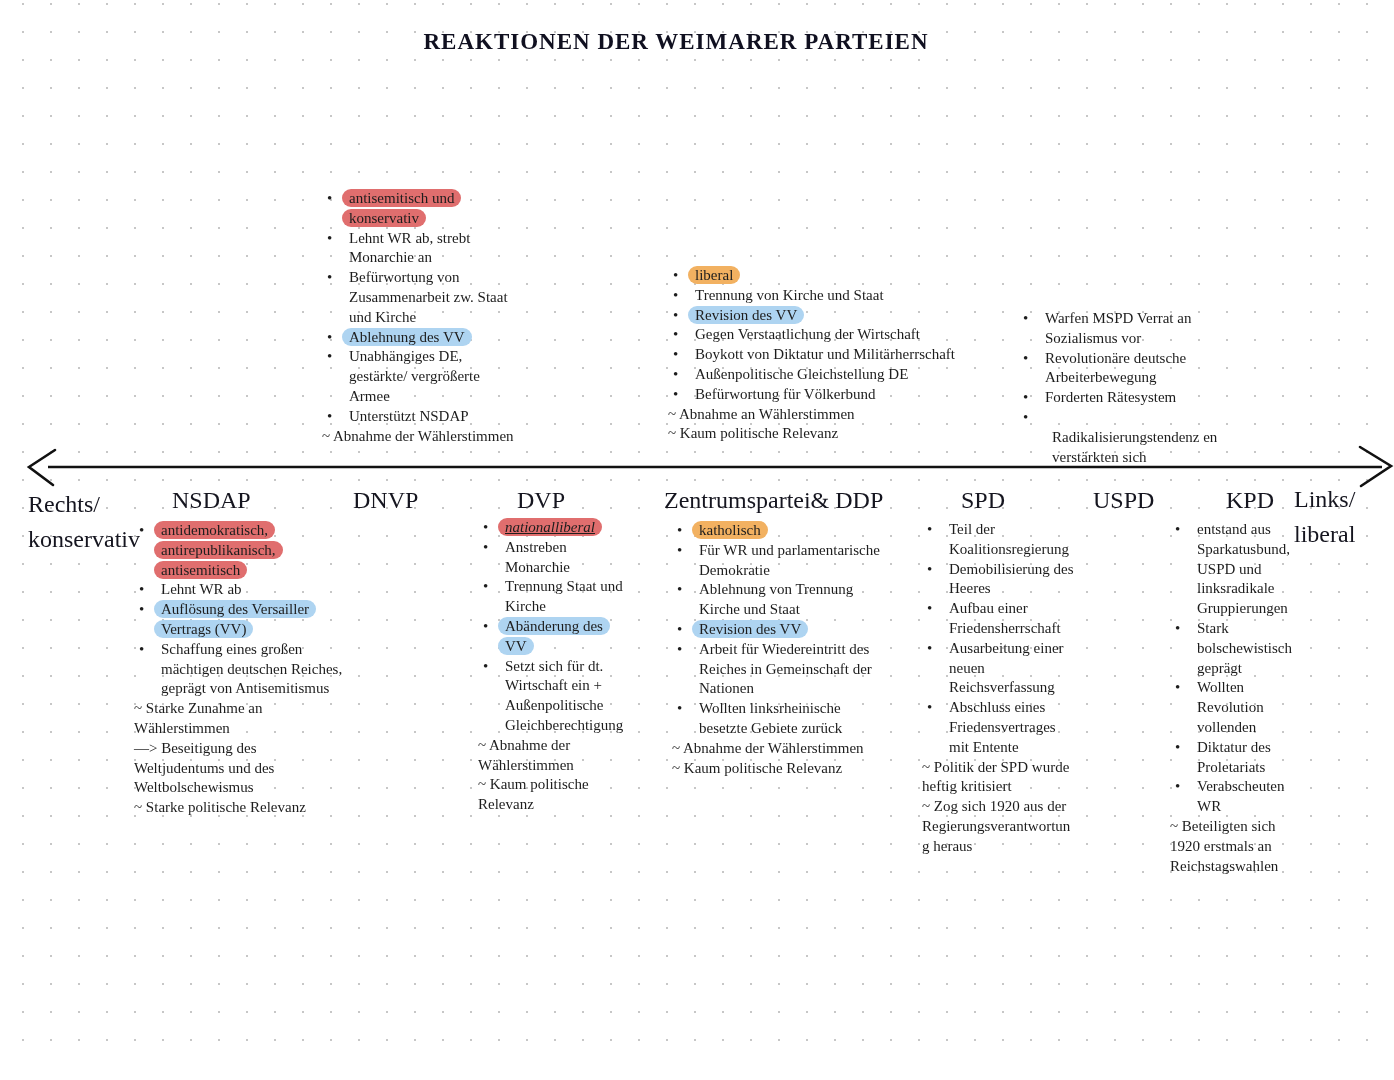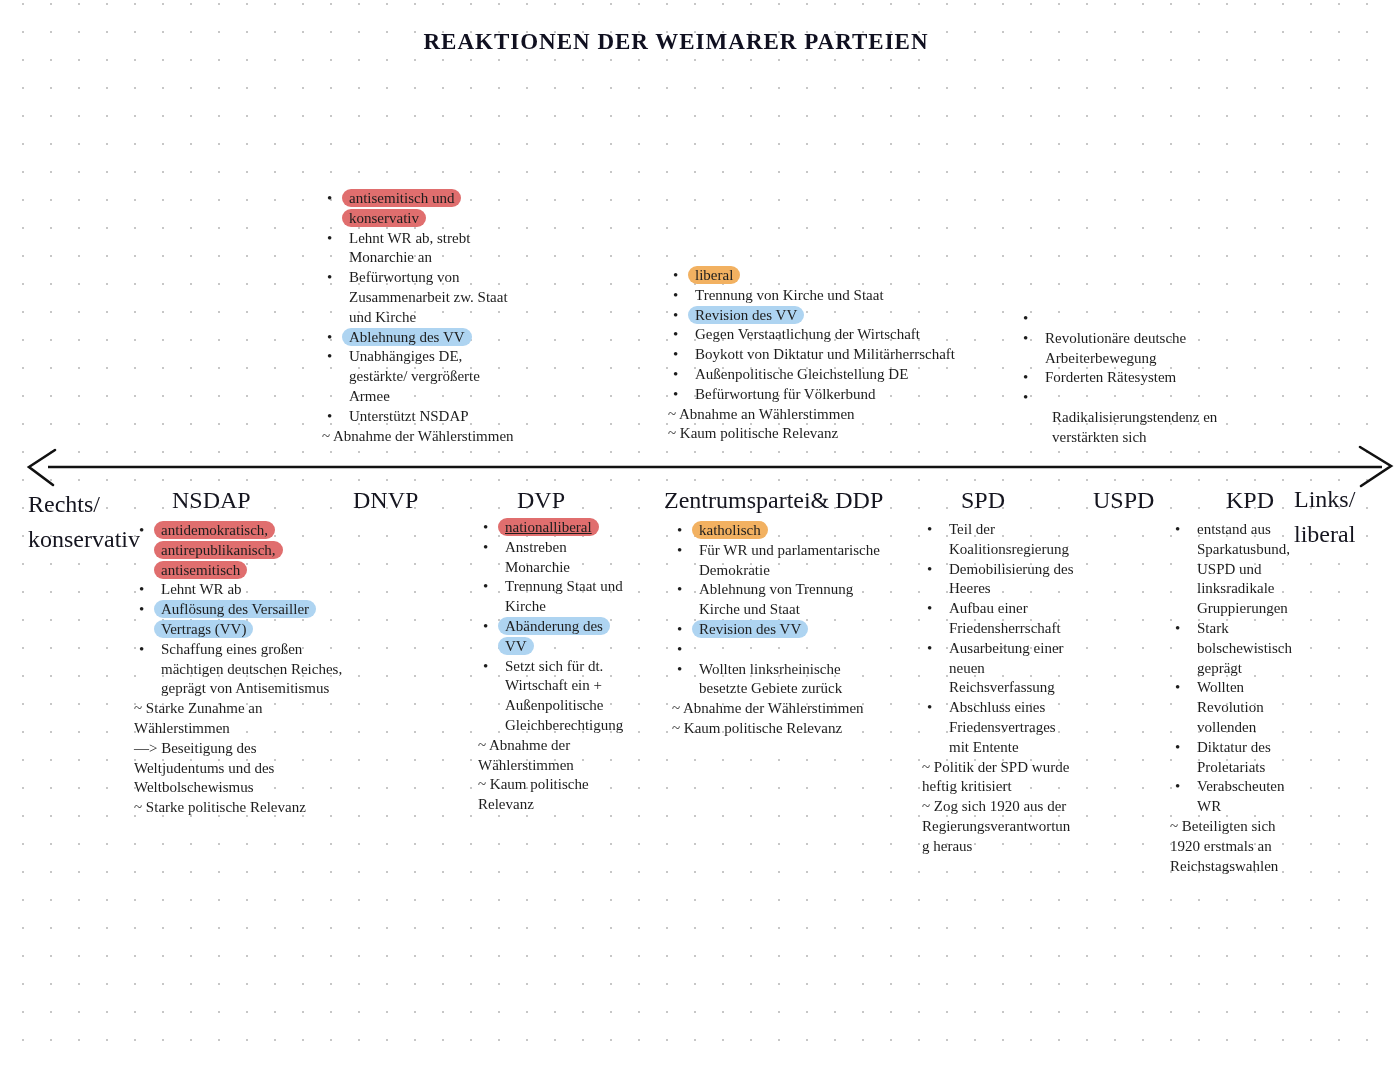--- a/index.html
+++ b/index.html
@@ -36,21 +36,21 @@
   .bt { flex:1 1 auto; min-width:0; }
   .plain-line { }
   .plain-line.indent { margin-left:34px; }
   .hl {
     border-radius:11px; padding:1px 7px; margin-left:-7px;
     -webkit-box-decoration-break:clone; box-decoration-break:clone;
   }
   .hl-red    { background:#e06e6e; }
   .hl-blue   { background:#aed4f1; }
   .hl-orange { background:#f2b161; }
-  .underline { text-decoration:underline; }
+  .underline { text-decoration:underline;font-style:italic; }
   .wb { overflow-wrap:anywhere; }
   .b-dnvp-above    { left:322px;  top:189px; width:192px; }
   .b-zentrum-above { left:668px;  top:266px; width:288px; }
   .b-uspd-above    { left:1018px; top:309px; width:200px; }
   .b-nsdap-below   { left:134px;  top:521px; width:216px; }
   .b-dvp-below     { left:478px;  top:518px; width:156px; }
   .b-zentrum-below { left:672px;  top:521px; width:210px; }
   .b-spd-below     { left:922px;  top:520px; width:152px; }
   .b-kpd-below     { left:1170px; top:520px; width:138px; }
 </style>
@@ -140,20 +140,21 @@
       <div class="bullet-row">
         <span class="bullet">•</span>
         <span class="bt">Befürwortung für Völkerbund</span>
       </div>
       <div class="plain-line">~ Abnahme an Wählerstimmen</div>
       <div class="plain-line">~ Kaum politische Relevanz</div>
     </div>
   <div class="note-block b-uspd-above">
       <div class="bullet-row">
         <span class="bullet">•</span>
+        <span class="bt">Warfen MSPD Verrat an Sozialismus vor</span>
       </div>
       <div class="bullet-row">
         <span class="bullet">•</span>
         <span class="bt">Revolutionäre deutsche Arbeiterbewegung</span>
       </div>
       <div class="bullet-row">
         <span class="bullet">•</span>
         <span class="bt">Forderten Rätesystem</span>
       </div>
       <div class="bullet-row">
@@ -219,20 +220,21 @@
       <div class="bullet-row">
         <span class="bullet">•</span>
         <span class="bt">Ablehnung von Trennung Kirche und Staat</span>
       </div>
       <div class="bullet-row">
         <span class="bullet">•</span>
         <span class="bt"><span class="hl hl-blue">Revision des VV</span></span>
       </div>
       <div class="bullet-row">
         <span class="bullet">•</span>
+        <span class="bt">Arbeit für Wiedereintritt des Reiches in Gemeinschaft der Nationen</span>
       </div>
       <div class="bullet-row">
         <span class="bullet">•</span>
         <span class="bt">Wollten linksrheinische besetzte Gebiete zurück</span>
       </div>
       <div class="plain-line">~ Abnahme der Wählerstimmen</div>
       <div class="plain-line">~ Kaum politische Relevanz</div>
     </div>
   <div class="note-block b-spd-below wb">
       <div class="bullet-row">

